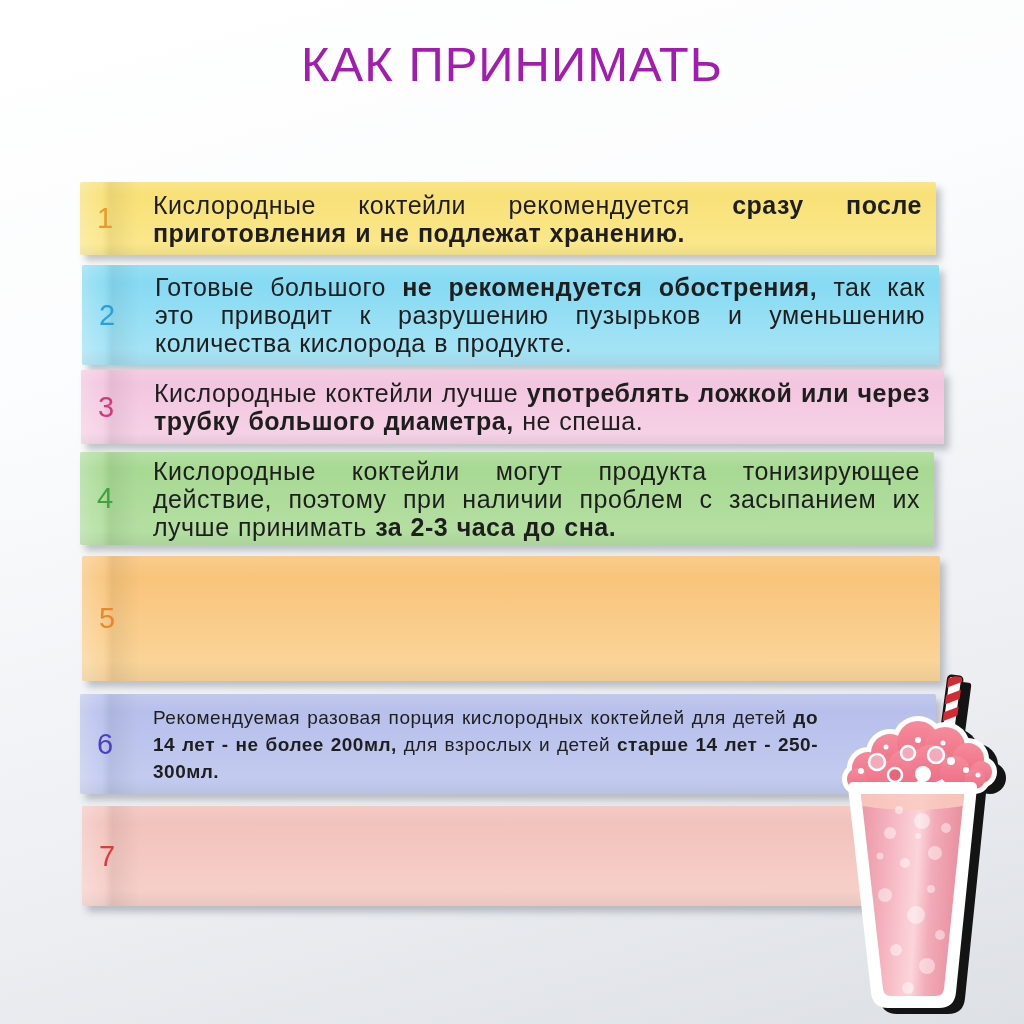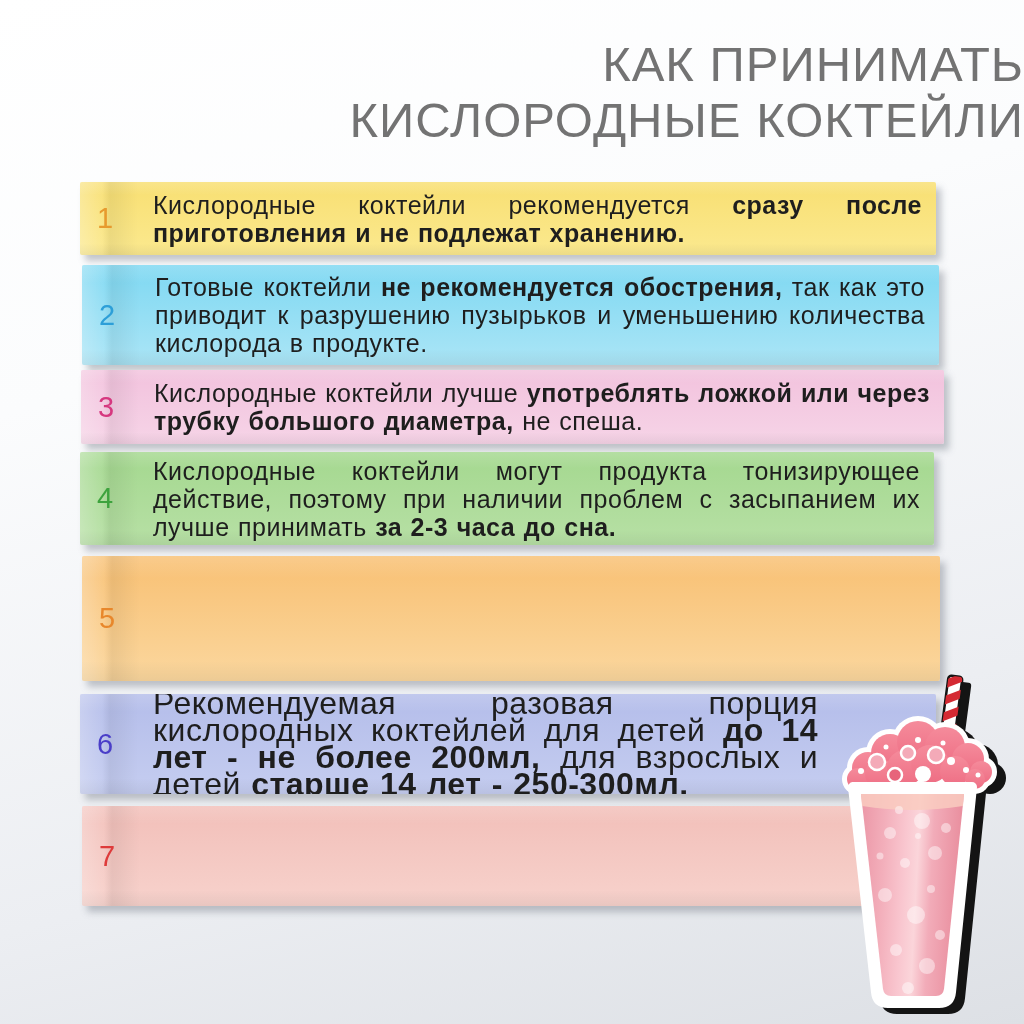--- a/index.html
+++ b/index.html
@@ -38,42 +38,41 @@
     padding-right:14px;
   }
   .txt .seg-b{font-weight:bold;}
   .b1{top:182px;left:80px;width:856px;height:73px;}
   .b2{top:265px;left:82px;width:857px;height:100px;}
   .b3{top:370px;left:81px;width:863px;height:74px;}
   .b4{top:452px;left:80px;width:854px;height:93px;}
   .b5{top:556px;left:82px;width:858px;height:125px;}
   .b6{top:694px;left:80px;width:856px;height:100px;}
   .b7{top:806px;left:82px;width:859px;height:100px;}
-  .b6 .txt{font-size:32px;line-height:27px;padding-right:118px;}
+  .b6 .txt{font-size:19px;line-height:27px;padding-right:118px;}
   .b7 .txt{font-size:23.5px;line-height:27px;padding-right:88px;}
   .cocktail{position:absolute;left:828px;top:658px;width:196px;height:366px;}
 </style>
 </head>
 <body>
 
 <div class="poster">
 
-  <h1 class="title" style="color: #737373; text-align: right;">
+  <h1 class="title" style="color: #a21caf;">
     <span>КАК ПРИНИМАТЬ</span>
-    <span>КИСЛОРОДНЫЕ КОКТЕЙЛИ</span>
   </h1>
 
   <div>
     <div class="band b1" style="background: linear-gradient(rgb(248, 223, 114) 0%, rgb(251, 233, 143) 100%);">
       <span class="num" style="color: rgb(231, 154, 46);">1</span>
       <div class="txt"><span>Кислородные коктейли рекомендуется </span><span class="seg-b">сразу после приготовления и не подлежат хранению.</span></div>
     </div>
     <div class="band b2" style="background: linear-gradient(rgb(126, 216, 242) 0%, rgb(171, 229, 246) 100%);">
       <span class="num" style="color: rgb(45, 159, 216);">2</span>
-      <div class="txt"><span>Готовые коктейли </span><span class="seg-b">не рекомендуется обострения,</span><span> так как это приводит к разрушению пузырьков и уменьшению количества кислорода в продукте.</span></div>
+      <div class="txt"><span>Готовые большого </span><span class="seg-b">не рекомендуется обострения,</span><span> так как это приводит к разрушению пузырьков и уменьшению количества кислорода в продукте.</span></div>
     </div>
     <div class="band b3" style="background: linear-gradient(rgb(242, 194, 221) 0%, rgb(246, 212, 231) 100%);">
       <span class="num" style="color: rgb(214, 55, 127);">3</span>
       <div class="txt"><span>Кислородные коктейли лучше </span><span class="seg-b">употреблять ложкой или через трубку большого диаметра,</span><span> не спеша.</span></div>
     </div>
     <div class="band b4" style="background: linear-gradient(rgb(164, 216, 143) 0%, rgb(183, 224, 165) 100%);">
       <span class="num" style="color: rgb(61, 163, 61);">4</span>
       <div class="txt"><span>Кислородные коктейли могут продукта тонизирующее действие, поэтому при наличии проблем с засыпанием их лучше принимать </span><span class="seg-b">за 2-3 часа до сна.</span></div>
     </div>
     <div class="band b5" style="background: linear-gradient(rgb(248, 192, 115) 0%, rgb(251, 215, 158) 100%);">

